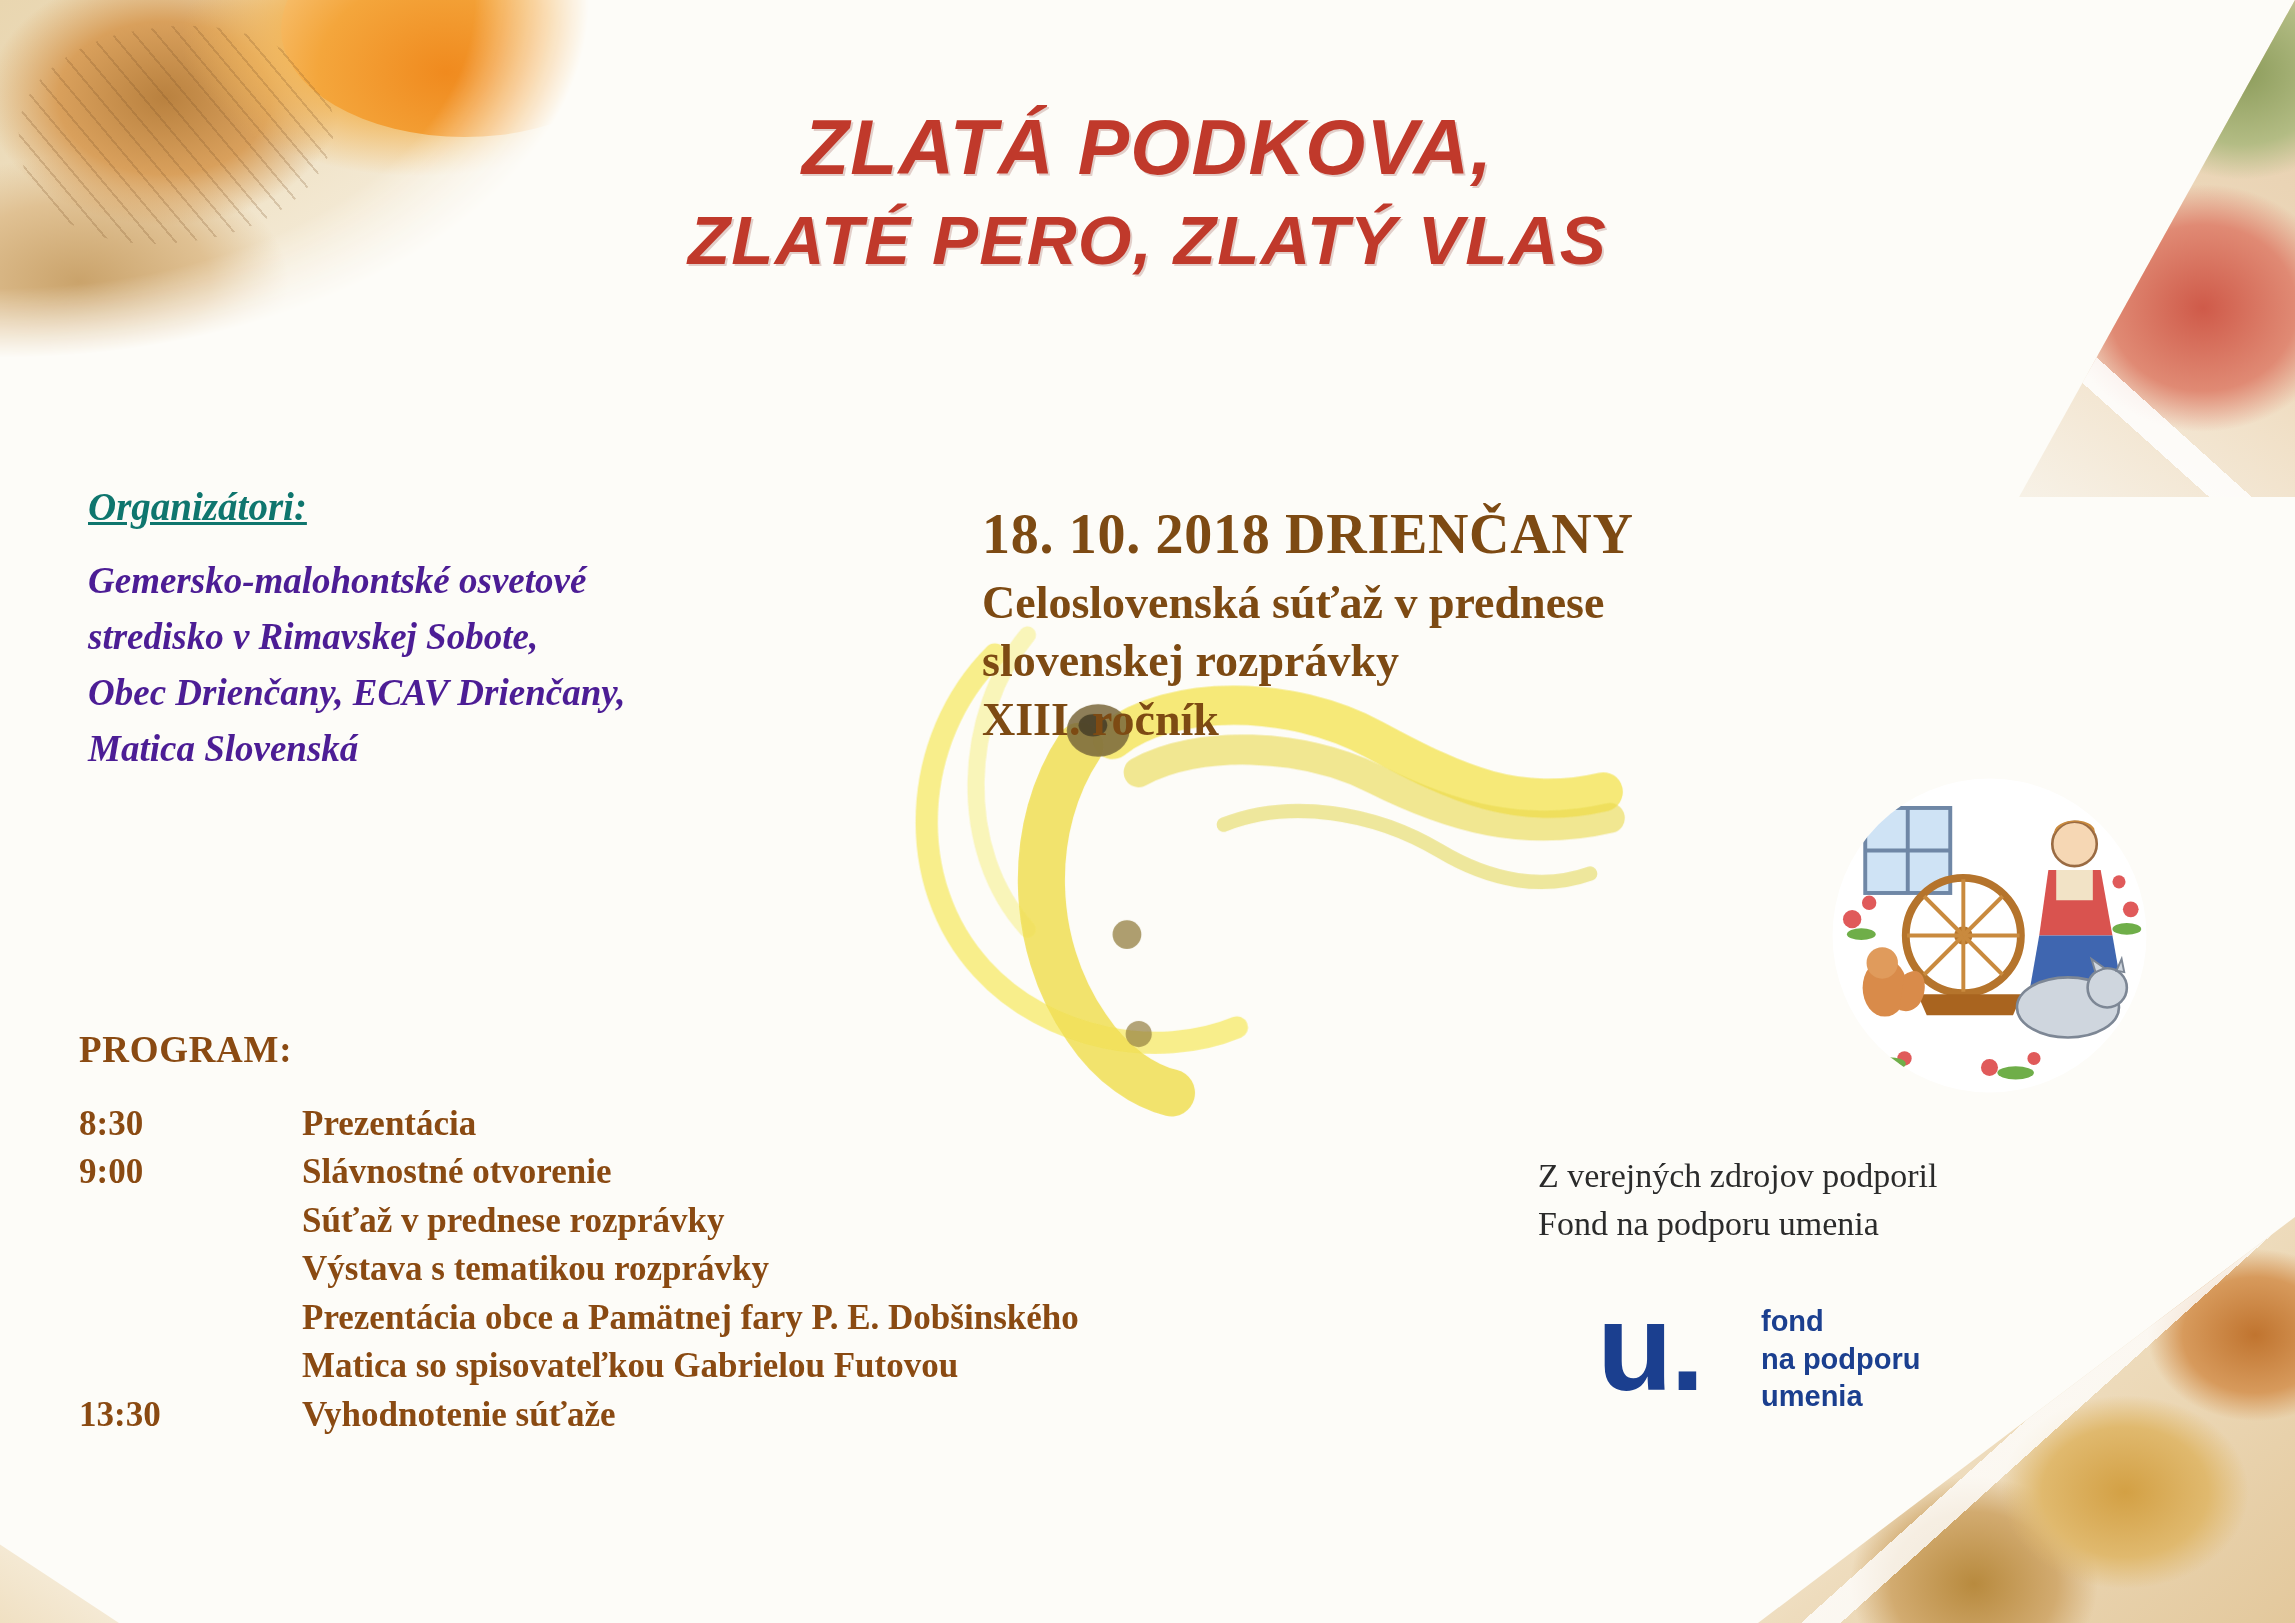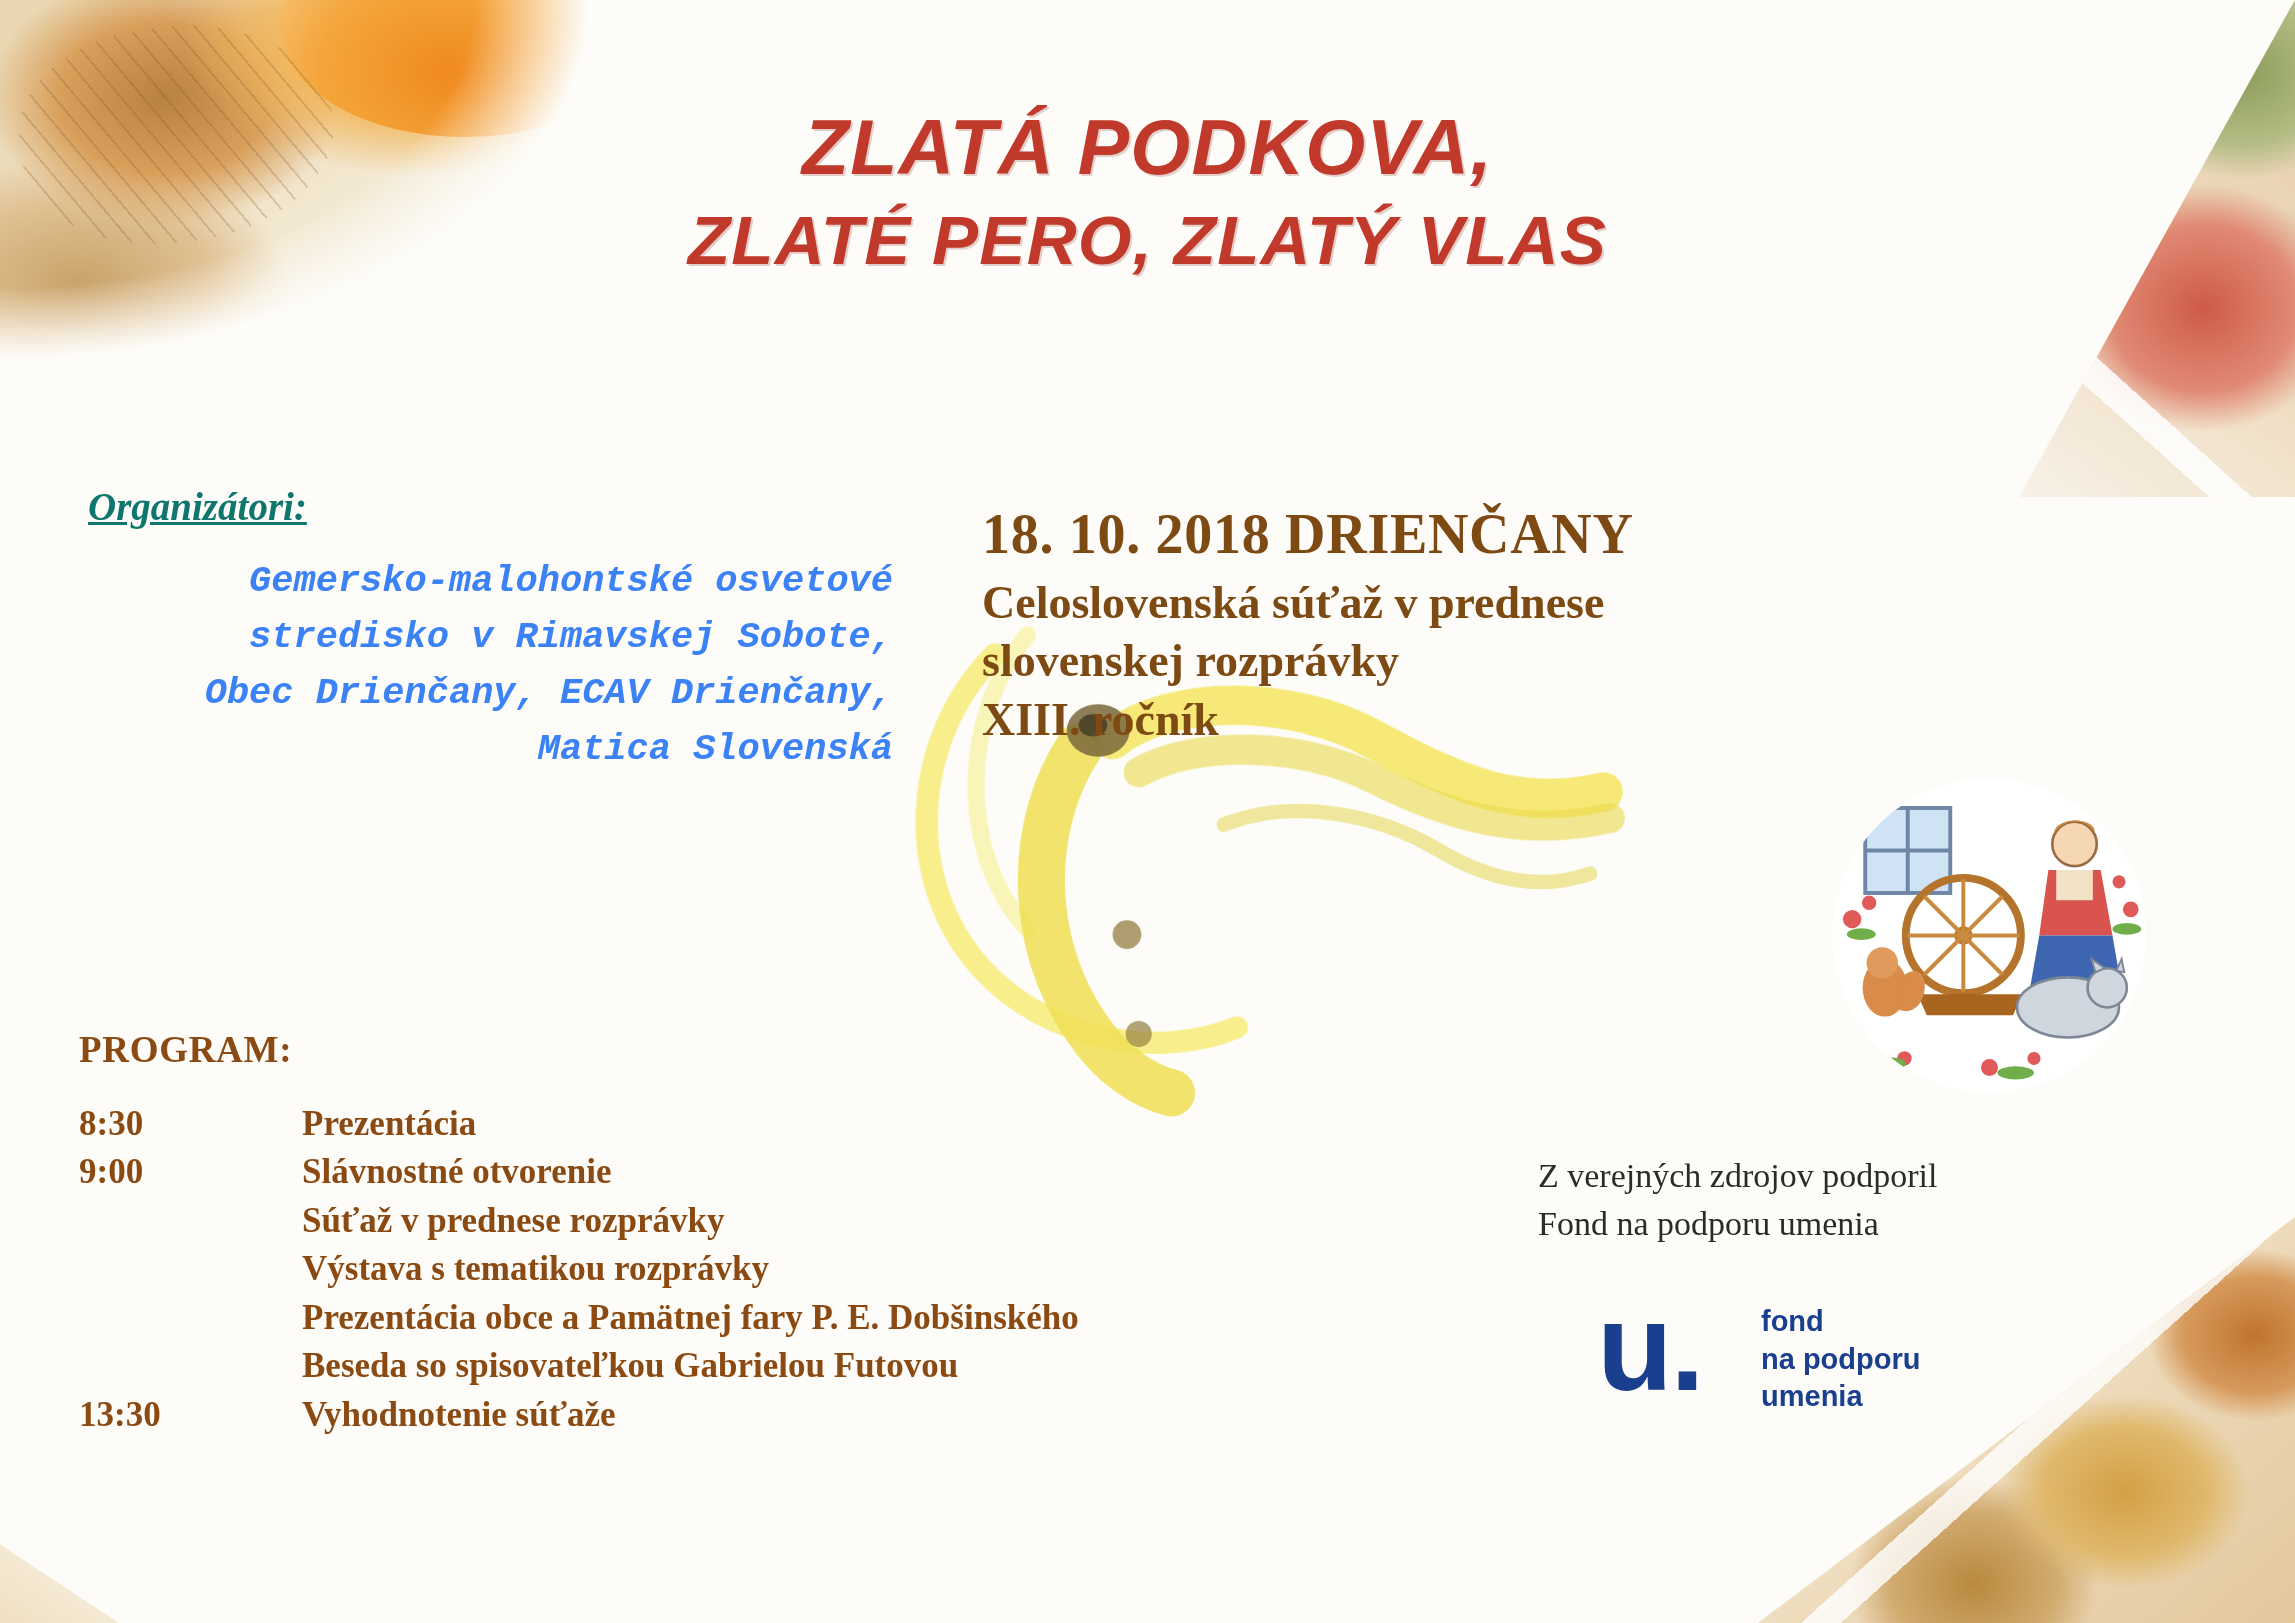--- a/index.html
+++ b/index.html
@@ -145,28 +145,27 @@
   .organizers .heading {
     font-family: "Liberation Serif", serif;
     font-style: italic;
     font-weight: bold;
     font-size: 39px;
     color: #0f766e;
     text-decoration: underline;
     margin-bottom: 23.6px;
   }
   .organizers .org-line {
-    font-family: Liberation Mono, monospace;
+    font-family: Liberation Serif, serif;
     font-style: italic;
     font-weight: bold;
     font-size: 37px;
-    color: #3b82f6;
+    color: #4c1d95;
     line-height: 1.52;
     white-space: nowrap;
-    text-align: right;
   }
 
   .program {
     position: absolute;
     left: 79px;
     top: 1028px;
     width: 1375px;
   }
   .program .prog-heading {
     font-family: "Liberation Serif", serif;
@@ -411,21 +410,21 @@
         <tr>
           <td class="time"></td>
           <td class="item">Výstava s tematikou rozprávky</td>
         </tr>
         <tr>
           <td class="time"></td>
           <td class="item">Prezentácia obce a Pamätnej fary P. E. Dobšinského</td>
         </tr>
         <tr>
           <td class="time"></td>
-          <td class="item">Beseda so spisovateľkou Gabrielou Futovou</td>
+          <td class="item">Matica so spisovateľkou Gabrielou Futovou</td>
         </tr>
         <tr>
           <td class="time">13:30</td>
           <td class="item">Vyhodnotenie súťaže</td>
         </tr>
       </tbody>
     </table>
   </div>
 
   <div class="funding">

